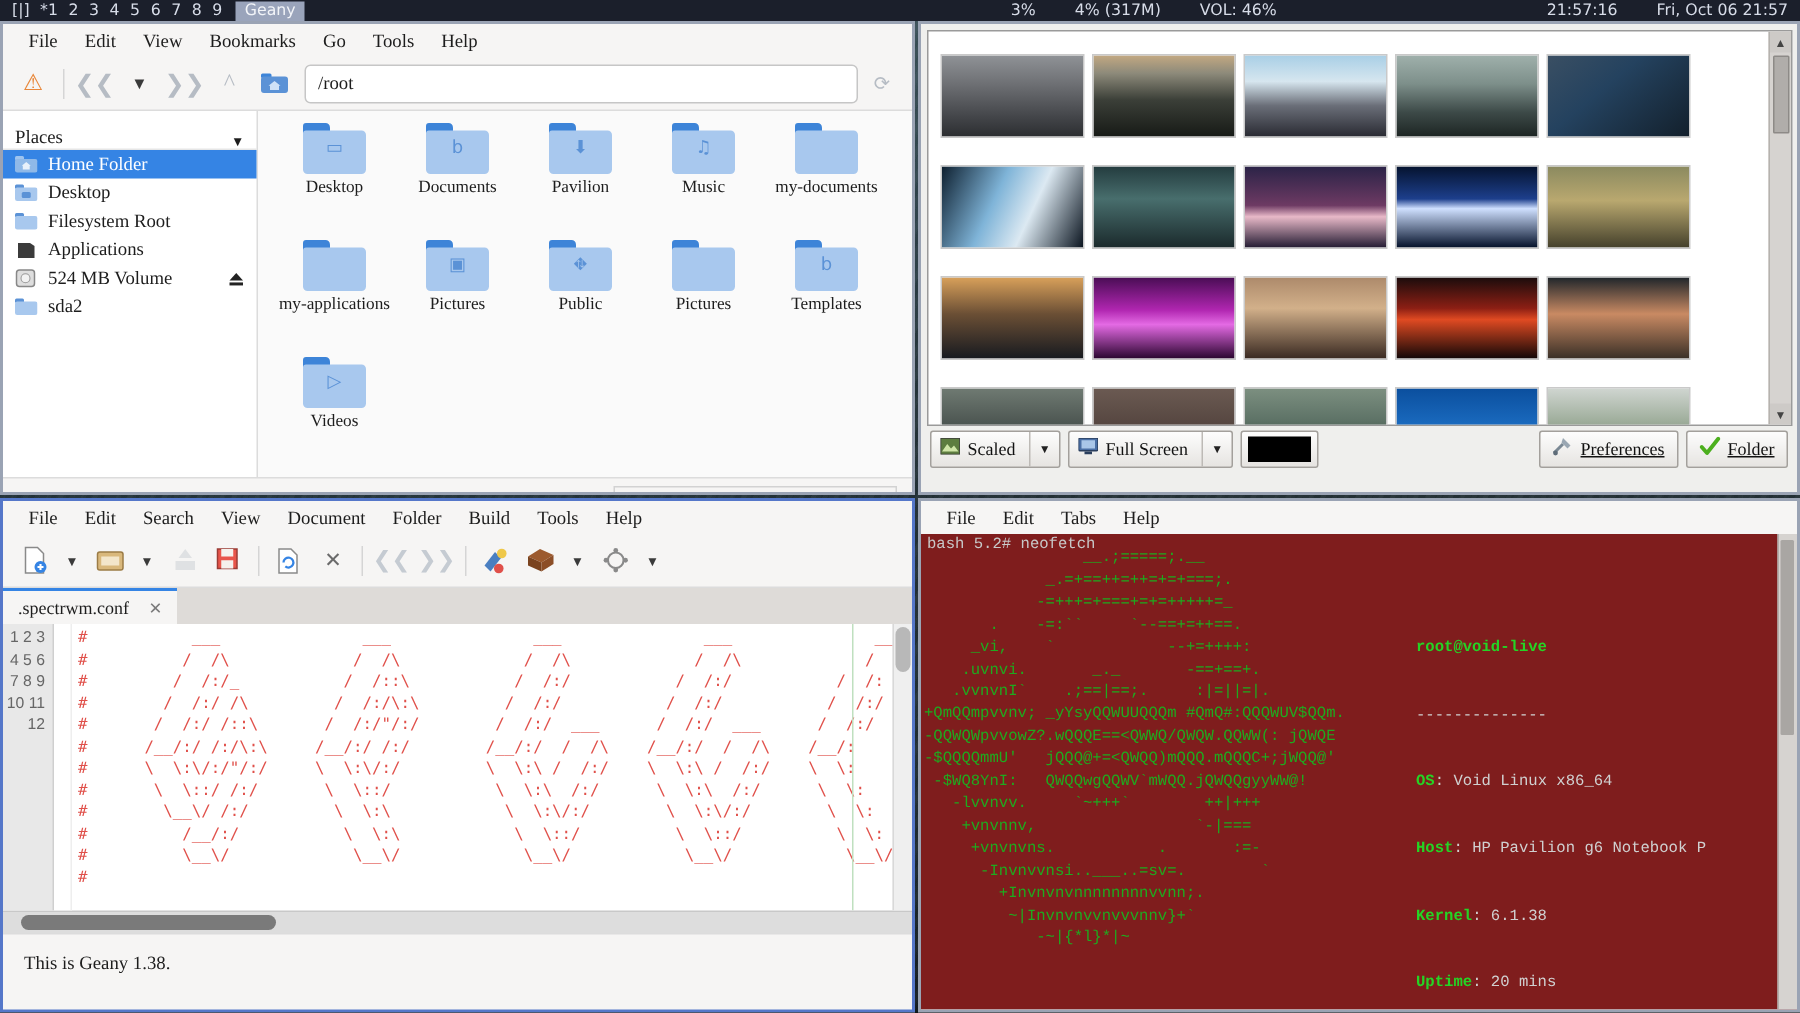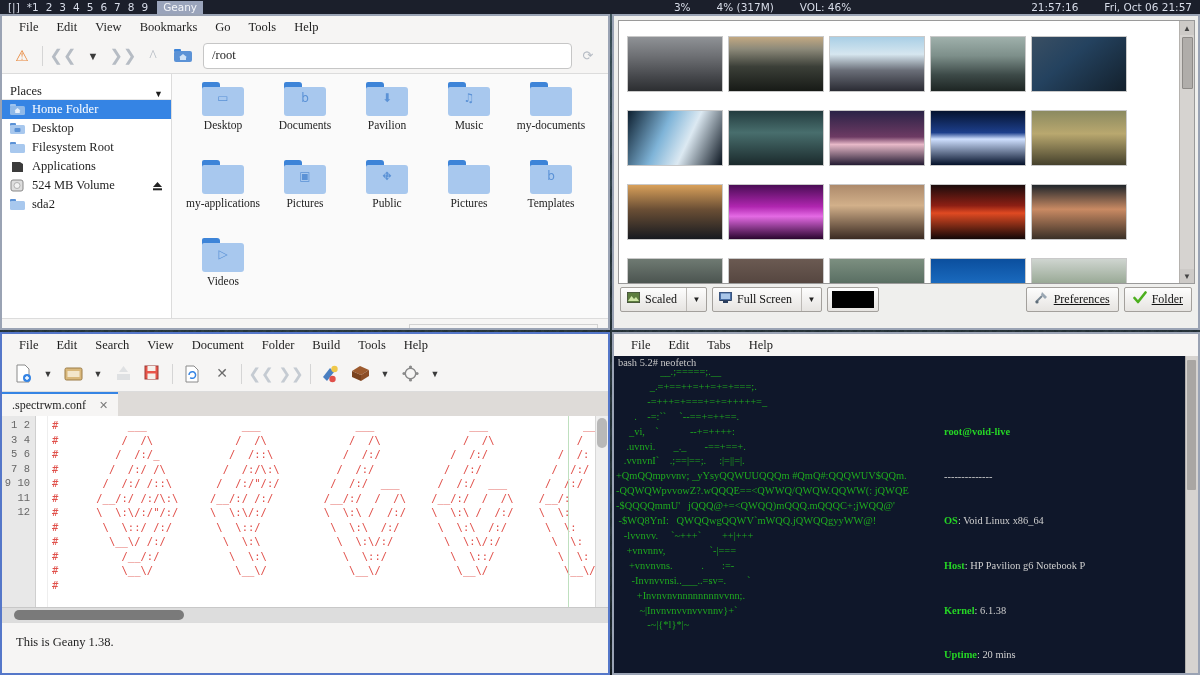--- a/index.html
+++ b/index.html
@@ -166,43 +166,43 @@
   .gn-tab {
     height:24px; background:#f6f5f4; border-top:2px solid #3584e4;
     display:flex; align-items:center; gap:13px; padding:0 10px; font-size:12px; color:#1d1d1d;
   }
   .gn-editor {
     position:relative; height:192px; background:#ffffff; display:flex; overflow:hidden;
     border-bottom:1px solid #c8c8c8;
   }
   .gutter {
     width:34px; background:#e8e8e8; color:#666; text-align:right;
-    font-family:Liberation Mono, monospace; font-size:10.5px; line-height:14.5px;
+    font-family:Liberation Sans, sans-serif; font-size:10.5px; line-height:14.5px;
     padding:2px 5px 0 0; border-right:1px solid #cfcfcf; flex:0 0 34px;
   }
   .marker-col { width:12px; background:#fff; border-right:1px solid #eee; flex:0 0 12px; }
   .code {
     flex:1; font-family:"DejaVu Sans Mono", monospace; font-size:10.5px; line-height:14.5px;
     color:#e0504a; white-space:pre; padding:2px 0 0 4px; overflow:hidden; position:relative;
   }
   .margin-line { position:absolute; left:566px; top:0; width:1px; height:100%; background:#bfe0bf; }
   .ed-vscroll { position:absolute; right:0; top:0; width:13px; height:100%; background:#efefef; border-left:1px solid #d8d8d8; }
   .ed-vthumb { position:absolute; right:1px; top:2px; width:10px; height:30px; background:#b8b8b8; border-radius:5px; }
   .hscroll { height:14px; background:#ddd; position:relative; }
   .hthumb { position:absolute; left:12px; top:2px; width:170px; height:10px; background:#7a7a7a; border-radius:5px; }
   .gn-status {
     height:40px; background:#f6f5f4; display:flex; align-items:center;
     padding:0 14px; font-size:12.5px; color:#1d1d1d; border-top:1px solid #dcdcdc;
   }
 
   
   #term { left:612px; top:332px; width:588px; height:343px; background:#f6f5f4; }
   .term-body {
-    position:relative; height:317px; background:#0f172a; overflow:hidden;
-    font-family:Liberation Serif, serif; font-size:10.4px; line-height:14.9px;
+    position:relative; height:317px; background:#7f1d1d; overflow:hidden;
+    font-family:Liberation Mono, monospace; font-size:10.4px; line-height:14.9px;
     padding:2px 0 0 2px;
   }
   .term-prompt { color:#c8c8c8; position:absolute; left:4px; top:0px; white-space:pre; }
   .ascii {
     position:absolute; left:2px; top:9px; color:#1faa1f; white-space:pre;
   }
   .info {
     position:absolute; left:330px; top:39px; white-space:pre; color:#d0d0d0;
   }
   .info .k { color:#25d425; font-weight:bold; }

